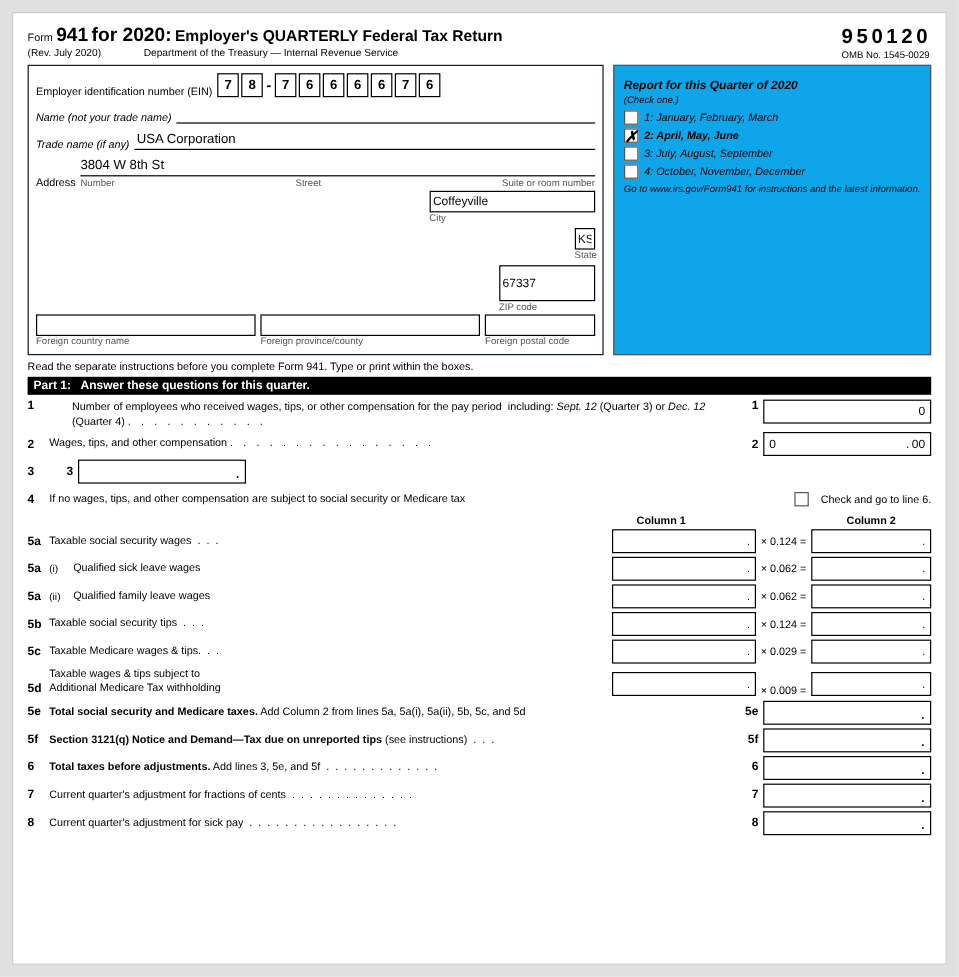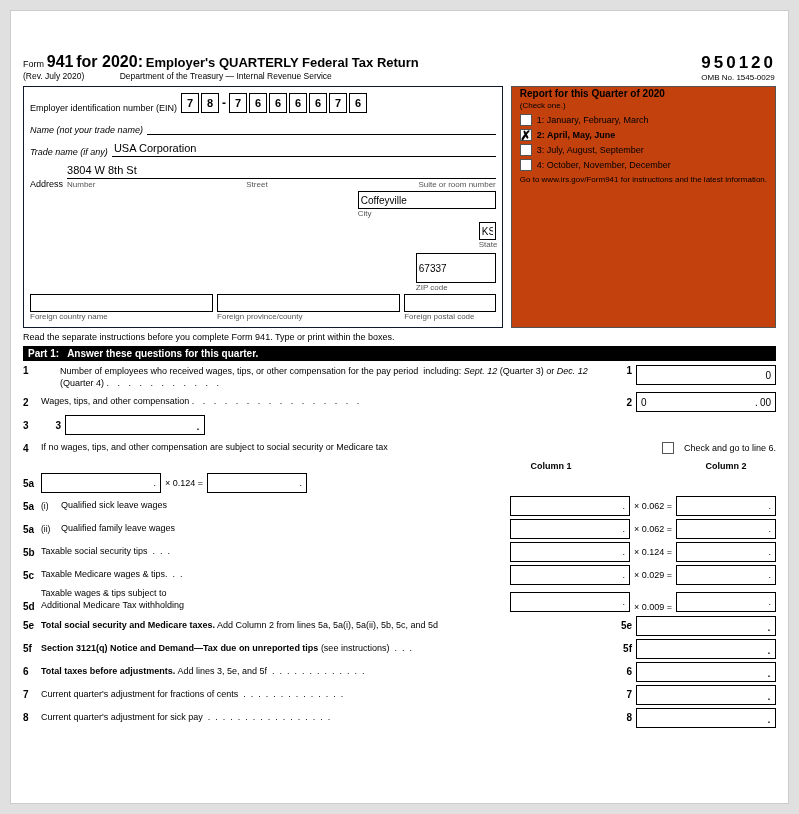--- a/index.html
+++ b/index.html
@@ -16,24 +16,25 @@
       background: #fff;
       width: 779px;
       min-height: 794px;
       padding: 10px 12px;
       border: 1px solid #ccc;
     }
 
     
     .quarter-box {
       border: 1px solid #555;
-      padding: 1px 8px;
-      background: #c2410c;
+      padding: 11px 8px;
+      background: #0ea5e9;
       font-size: 9px;
       min-width: 185px;
+      font-style: italic;
     }
     .quarter-box .qb-title {
       font-weight: bold;
       font-size: 10px;
       margin-bottom: 2px;
     }
     .quarter-box .qb-check {
       font-size: 8px;
       margin-bottom: 4px;
     }
@@ -275,21 +276,20 @@
       font-size: 9px;
     }
     .line-item-multiline .line-desc {
       line-height: 1.35;
       margin-left: 19px;
     }
     .top-header-wrap {
       display: flex;
       justify-content: center;
       margin-bottom: 4px;
-      margin-top: 32px;
     }
     .top-left {
       flex: 1;
     }
     .top-right {
       flex-shrink: 0;
       margin-left: 8px;
     }
     .header-main-row {
       display: flex;
@@ -493,20 +493,21 @@
   </div>
 
   <div class="col-headers">
     <div class="col1-header">Column 1</div>
     <div style="width:30px;"></div>
     <div class="col2-header">Column 2</div>
   </div>
 
   <div class="two-col-line">
     <span class="line-num">5a</span>
+    <div class="line-desc">Taxable social security wages&nbsp; .&nbsp; .&nbsp; .</div>
     <div class="col1-box">
         <span class="dot">.</span>
       </div>
     <span class="multiplier">× 0.124 =</span>
     <div class="col2-box">
         <span class="dot">.</span>
       </div>
   </div>
 
   <div class="two-col-line">

